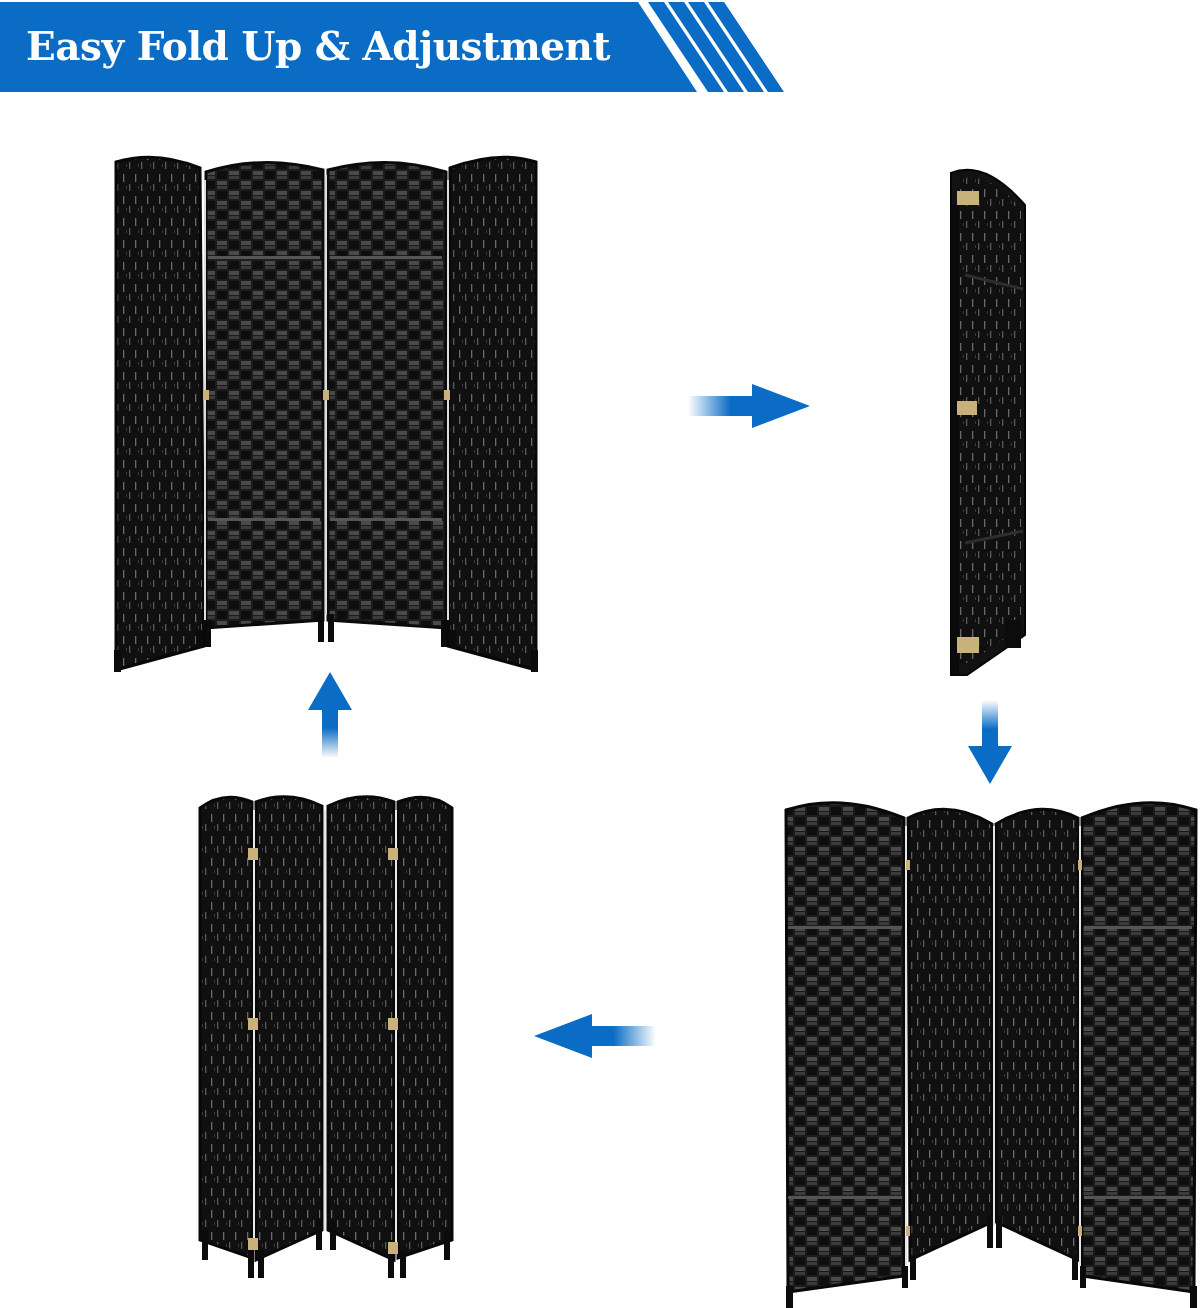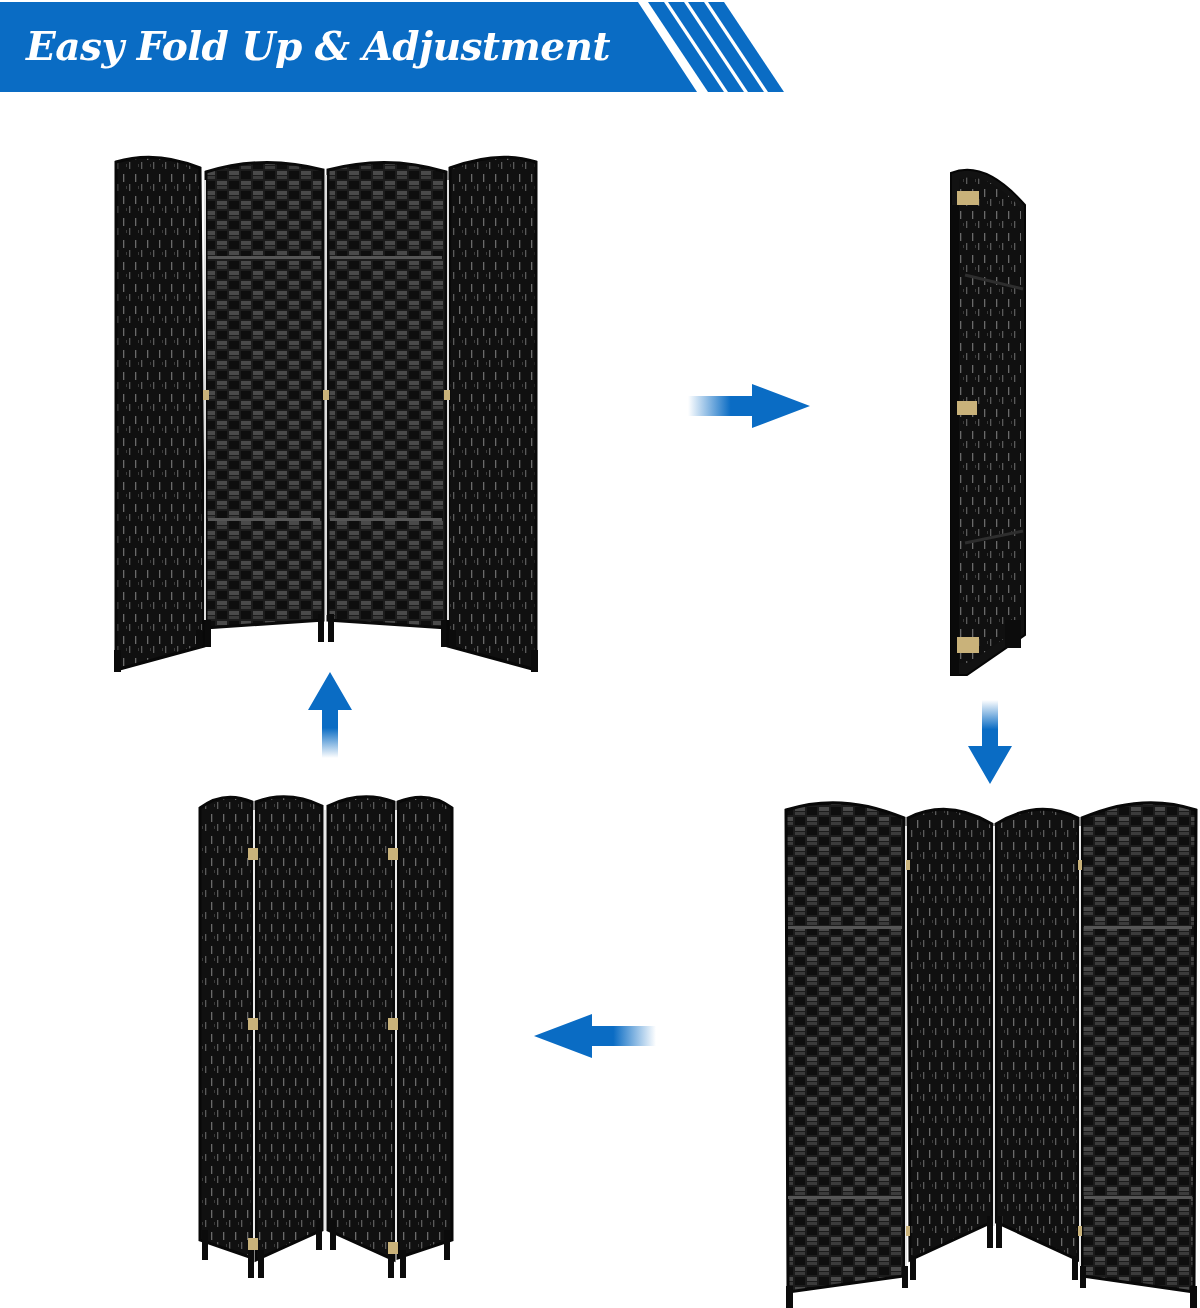--- a/index.html
+++ b/index.html
@@ -1,19 +1,19 @@
 <!DOCTYPE html>
 <html><head>
 <meta charset="utf-8">
 <style>
   html,body{margin:0;padding:0;background:#ffffff;}
   body{width:1200px;height:1308px;position:relative;overflow:hidden;font-family:"DejaVu Serif",serif;}
   .banner{position:absolute;left:0;top:0;width:800px;height:94px;}
   .banner-title{position:absolute;left:26px;top:14px;height:64px;line-height:64px;color:#ffffff;
-    font-family:"DejaVu Serif",serif;font-style:italic;font-weight:bold;font-size:39px;letter-spacing:-0.5px;white-space:nowrap;}
+    font-family:"DejaVu Serif",serif;font-weight:bold;font-size:39px;letter-spacing:-0.5px;white-space:nowrap;}
   .screen{position:absolute;}
   .arrow{position:absolute;}
   svg{display:block;}
 </style>
 </head>
 <body>
 
 <svg width="0" height="0" style="position:absolute">
   <defs>
     <pattern id="checker" x="0" y="0" width="24" height="20" patternUnits="userSpaceOnUse">

